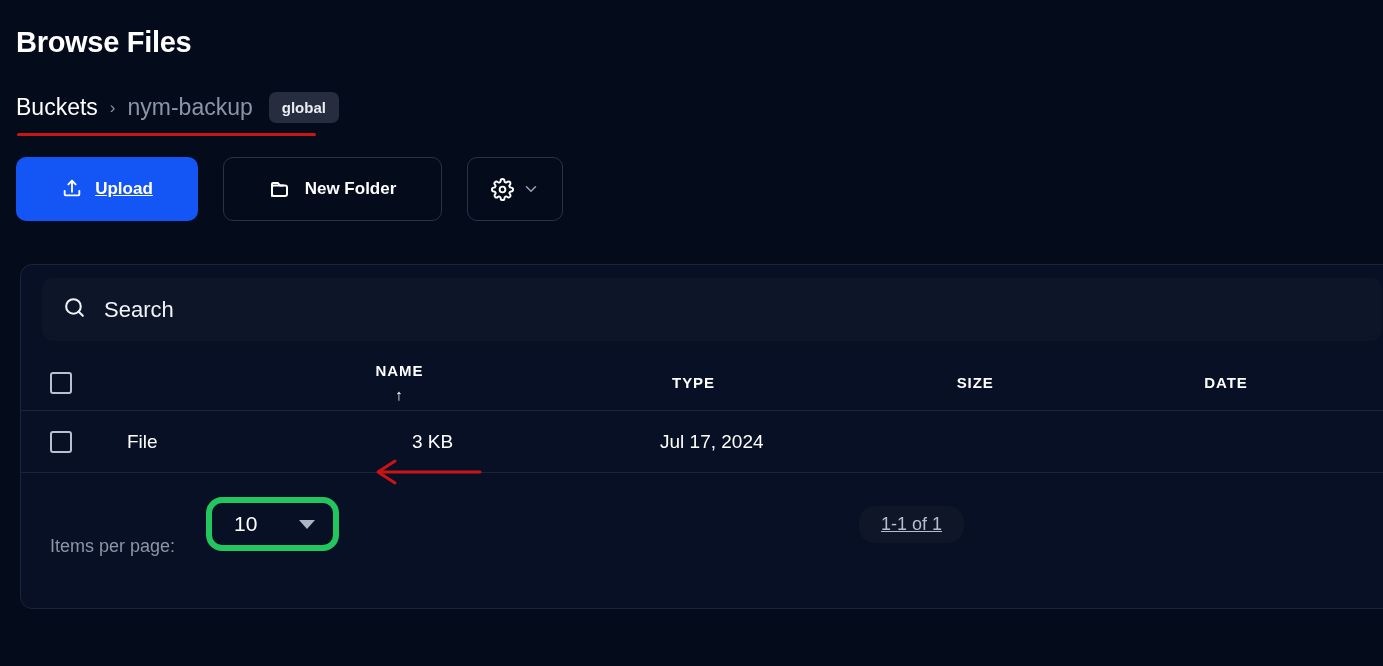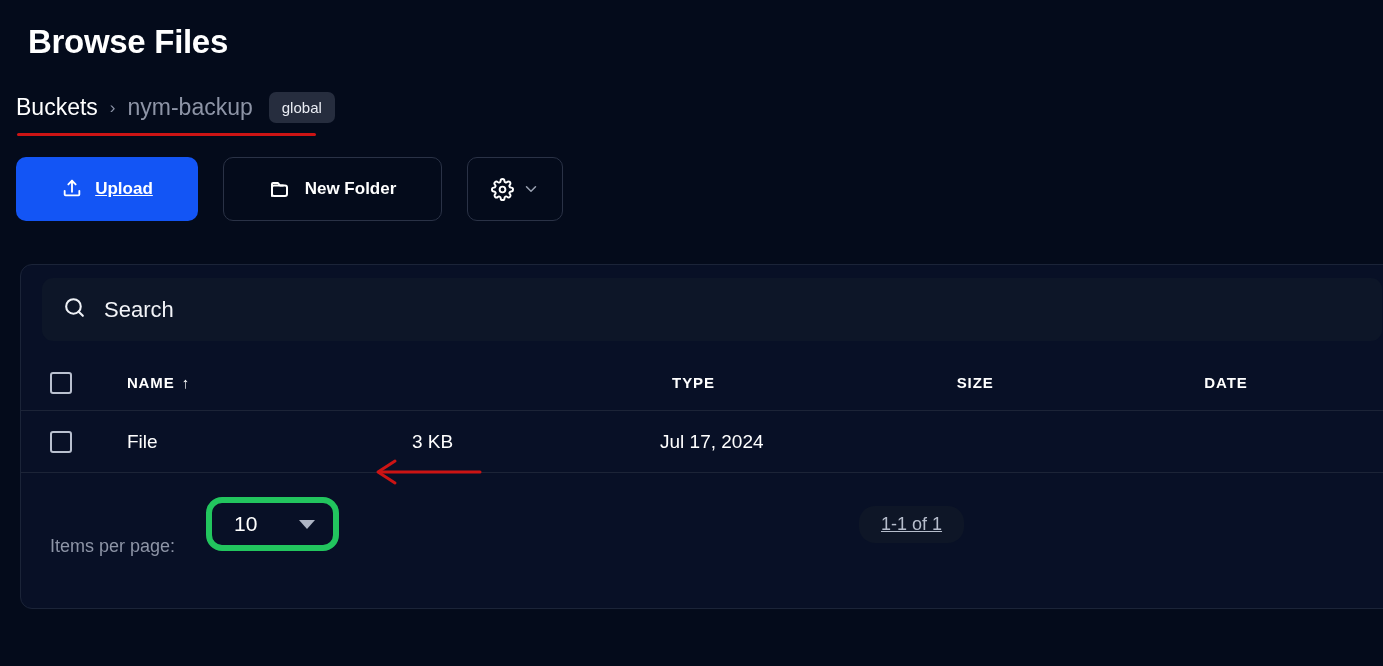--- a/index.html
+++ b/index.html
@@ -12,23 +12,23 @@
     height: 666px;
     overflow: hidden;
     font-family: "Liberation Sans", sans-serif;
     color: #ffffff;
     position: relative;
   }
 
   
   .page-title {
     position: absolute;
-    left: 28px;
+    left: 16px;
     top: 22px;
-    font-size: 33px;
+    font-size: 29px;
     font-weight: bold;
     letter-spacing: -0.3px;
     color: #ffffff;
     line-height: 40px;
   }
 
   .breadcrumb {
     position: absolute;
     left: 16px;
     top: 90px;
@@ -51,21 +51,21 @@
   }
   .crumb-current {
     font-size: 23px;
     color: #8d94a6;
   }
   .badge-global {
     margin-left: 16px;
     background: #262d3e;
     color: #e9ecf3;
     font-size: 15px;
-    font-weight: normal;
+    font-weight: bold;
     border-radius: 7px;
     padding: 8px 13px;
     line-height: 1;
   }
 
   
   .red-underline {
     position: absolute;
     left: 17px;
     top: 133px;
@@ -167,21 +167,21 @@
   .col-type  { width: 285px; }
   .col-size  { width: 248px; }
   .col-date  { width: 195px; }
 
   .th {
     font-size: 15px;
     font-weight: bold;
     letter-spacing: 0.9px;
     color: #ffffff;
   }
-  .th-name { display: flex; align-items: center; gap: 7px; cursor: pointer; }
+  .th-name { display: flex; align-items: center; gap: 7px; cursor: pointer; flex-direction: column; }
 
   .checkbox {
     width: 22px;
     height: 22px;
     border: 2px solid #b9c0cf;
     border-radius: 3px;
     box-sizing: border-box;
     cursor: pointer;
     background: transparent;
   }

